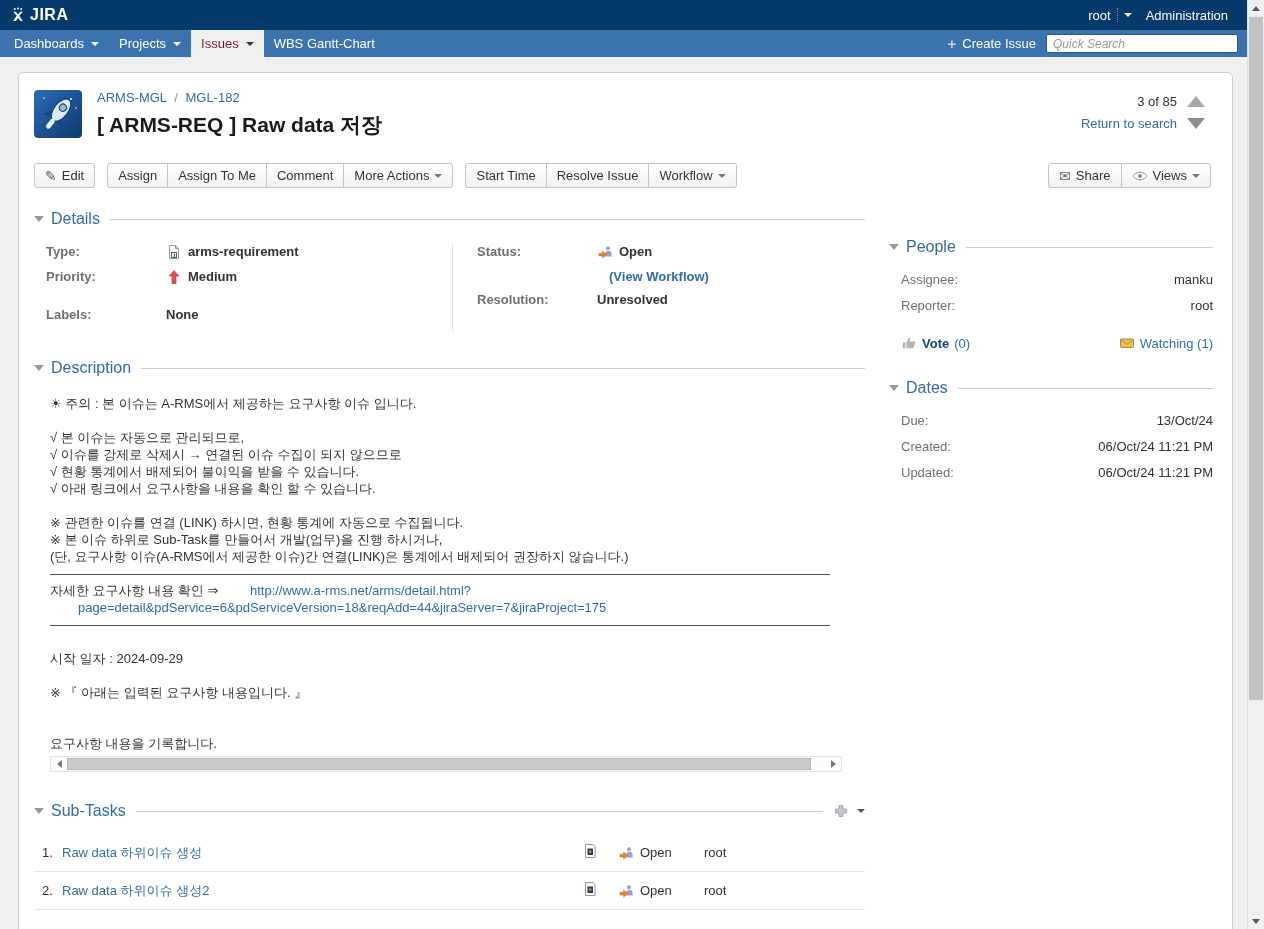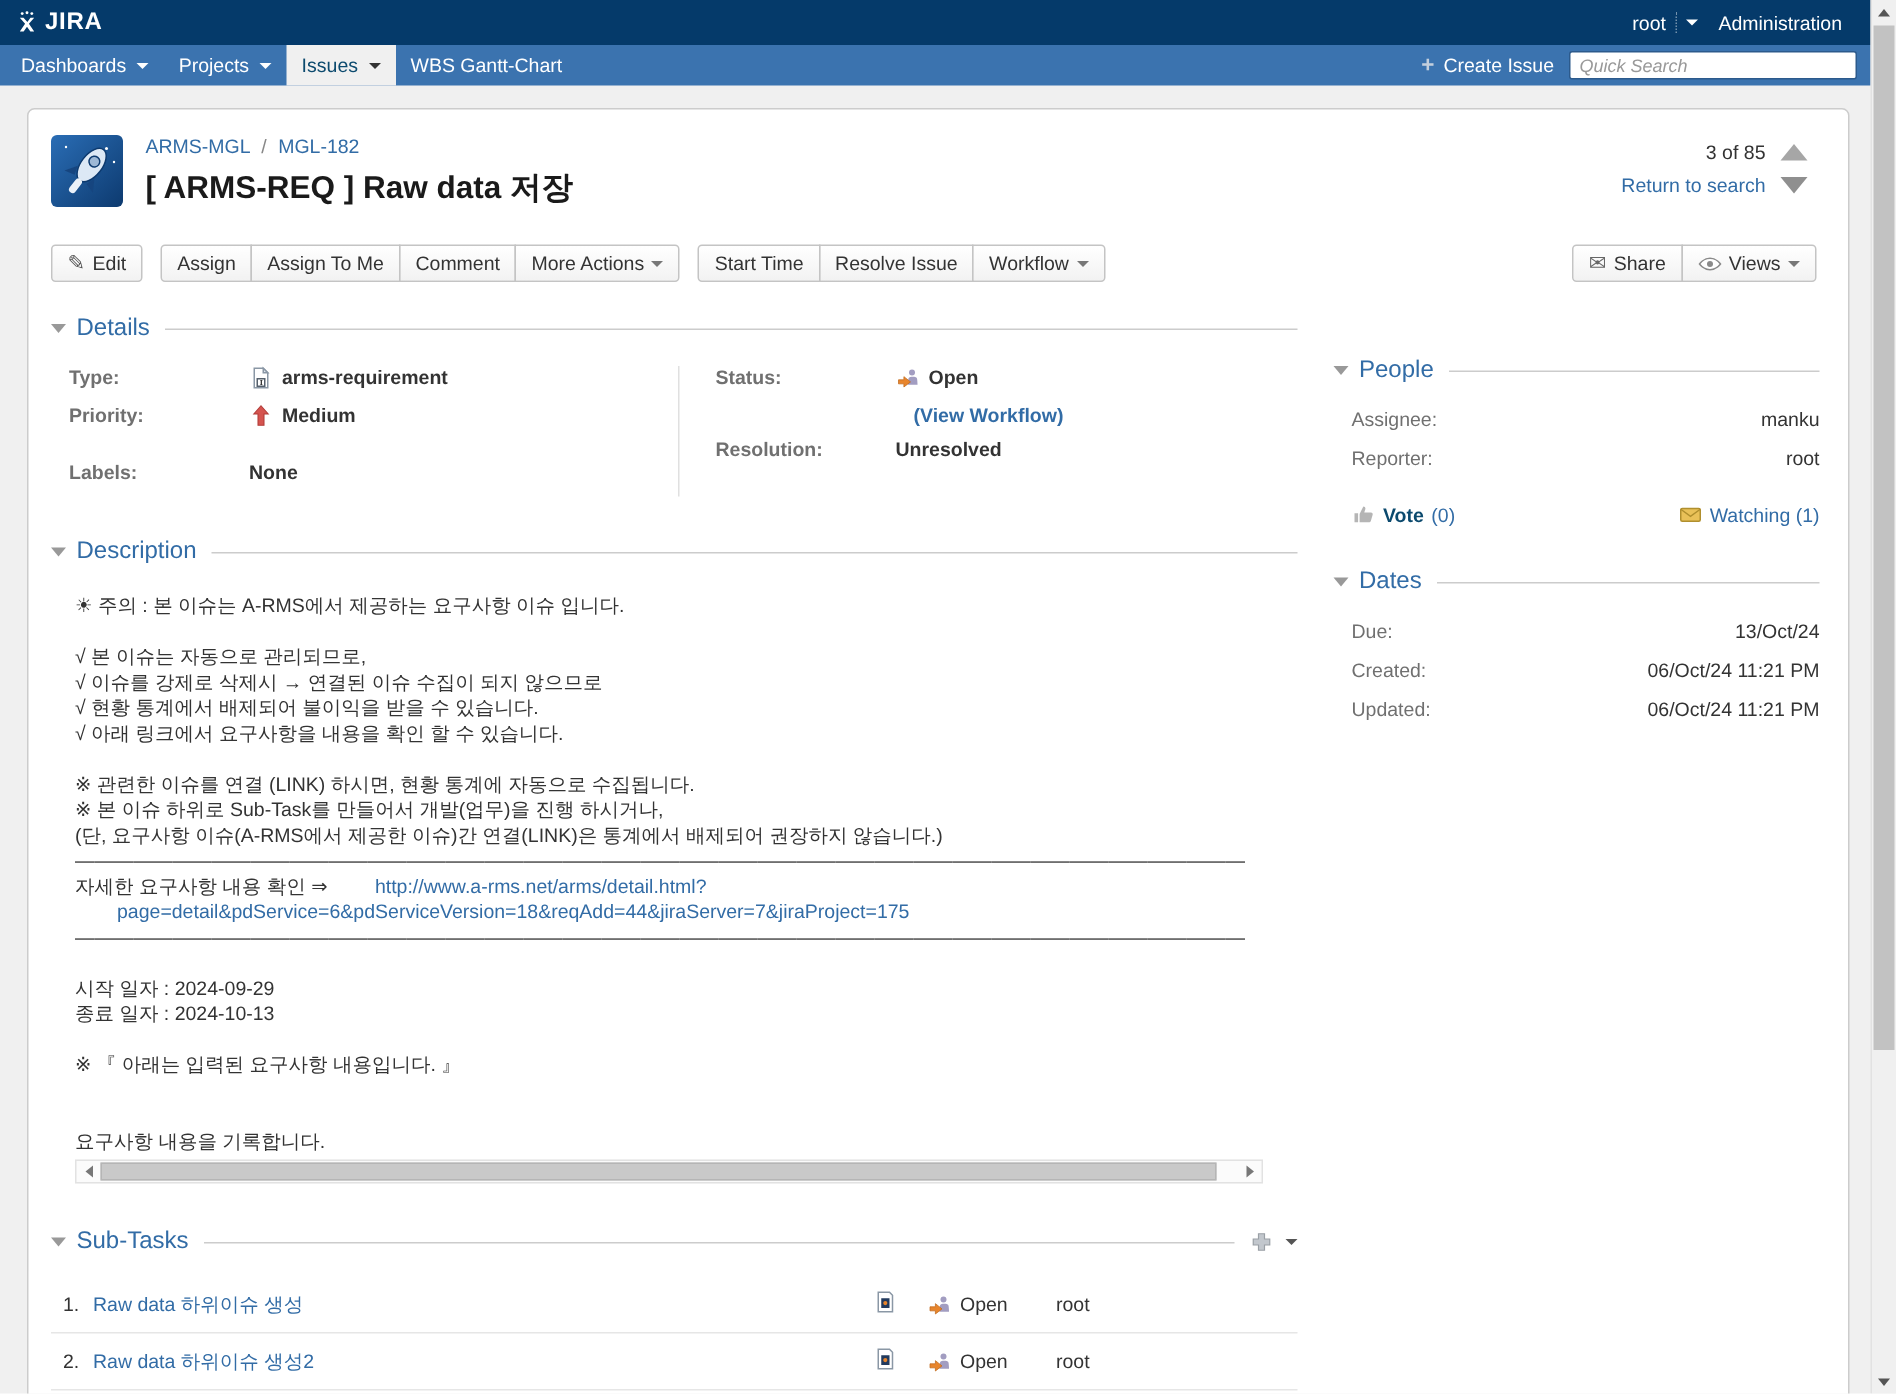--- a/index.html
+++ b/index.html
@@ -15,21 +15,21 @@
   .topbar { height:30px; background:#053a6a; display:flex; align-items:center; padding:0 10px; color:#fff; }
   .logo { display:flex; align-items:center; gap:4px; font-weight:bold; font-size:16px; letter-spacing:0.5px; }
   .topbar-right { margin-left:auto; display:flex; align-items:center; gap:14px; padding-right:26px; font-size:13px; }
   .topbar-right .userwrap { display:flex; align-items:center; gap:6px; }
   .topbar-right a { color:#fff; }
   .caret { width:0; height:0; border:4px solid transparent; border-top-color:currentColor; margin-top:4px; display:inline-block; }
   .dotted-sep { border-left:1px dotted rgba(255,255,255,.45); height:14px; }
 
   .navbar { height:27px; background:#3b73af; display:flex; align-items:stretch; color:#fff; padding-left:4px; }
   .nav-item { display:flex; align-items:center; gap:7px; padding:0 10px; font-size:13px; color:#fff; cursor:pointer; }
-  .nav-item.selected { background:#f0f0f0; color:#0c4a6e;justify-content:flex-end; }
+  .nav-item.selected { background:#f0f0f0; color:#7f1d1d;justify-content:flex-end; }
   .nav-item.selected .caret { color:#333; }
   .nav-spacer { flex:1; }
   .create-issue { display:flex; align-items:center; gap:6px; color:#fff; padding:0 10px; }
   .plus-glyph { color:#c3cfdd; font-size:15px; font-weight:bold; }
   .quick-search { align-self:center; width:192px; height:19px; border:1px solid #2c5a8c; border-radius:2px; padding:0 6px; font-size:12px; margin-right:26px; font-family:inherit; }
   .quick-search::placeholder { color:#999; font-style:italic; }
 
   
   .card { position:absolute; left:18px; top:72px; width:1215px; height:880px; background:#fff; border:1px solid #ccc; border-radius:5px; padding:17px 15px 0 15px; }
 
@@ -332,21 +332,20 @@
           <div class="dline">————————————————————————————————————————————————————————————</div>
           <div class="dline">
             <span>자세한 요구사항 내용 확인 ⇒ </span><a href="#">http://www.a-rms.net/arms/detail.html?</a>
           </div>
           <div class="dline">
             <a href="#">page=detail&amp;pdService=6&amp;pdServiceVersion=18&amp;reqAdd=44&amp;jiraServer=7&amp;jiraProject=175</a>
           </div>
           <div class="dline">————————————————————————————————————————————————————————————</div>
           <div class="dline"></div>
           <div class="dline">시작 일자 : 2024-09-29</div>
-          <div class="dline">종료 일자 : 2024-10-13</div>
           <div class="dline"></div>
           <div class="dline">※ 『 아래는 입력된 요구사항 내용입니다. 』</div>
           <div class="dline"></div>
           <div class="dline"></div>
           <div class="dline">요구사항 내용을 기록합니다.</div>
         </div>
         <div class="hscroll">
           <span class="harrow">
               <span class="tri-left"></span>
             </span>

